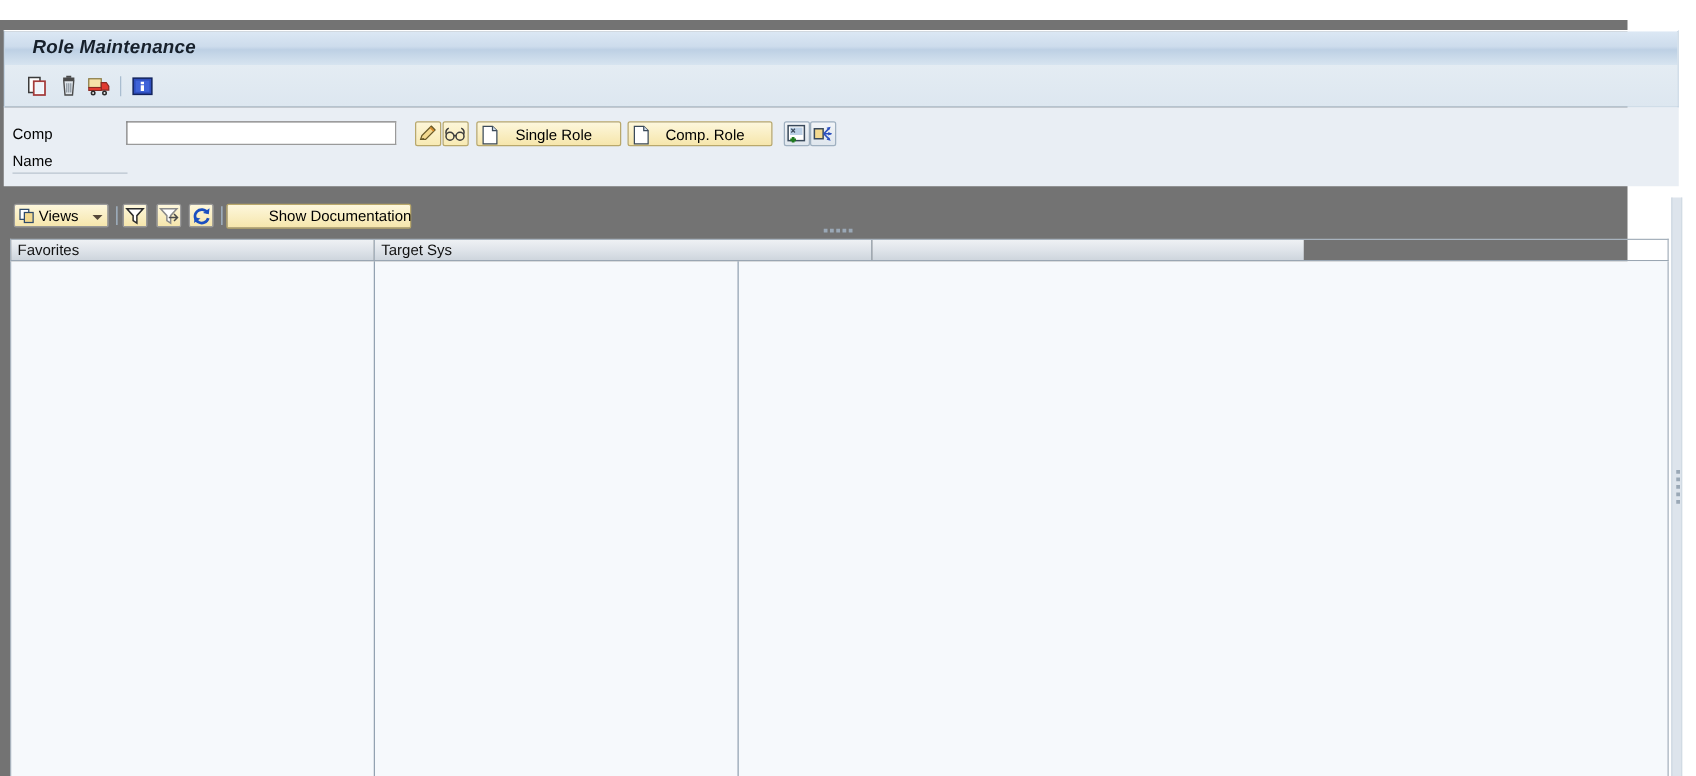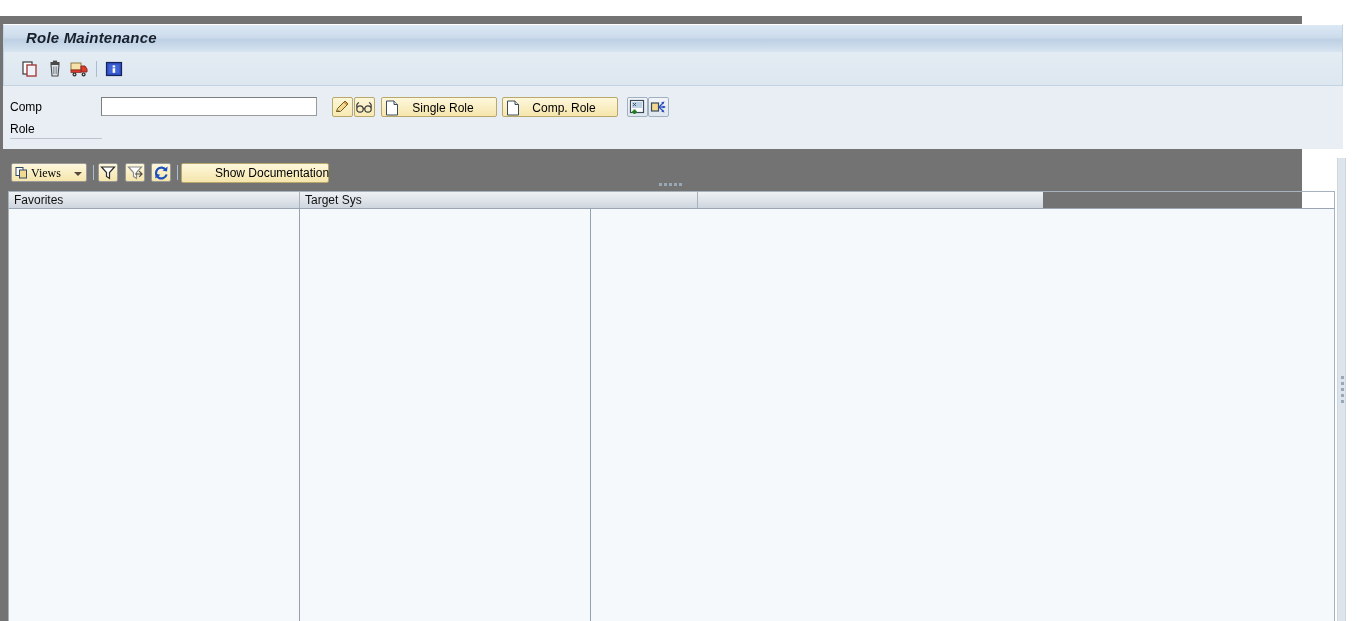--- a/index.html
+++ b/index.html
@@ -162,21 +162,21 @@
   }
   .cbtn .cbtn-label {
     display: block;
     margin-left: 8px;
   }
 
   
   .viewstoolbar {
     position: absolute;
     left: 3px; top: 140px;
-    width: 1340px; height: 32px; font-family: Liberation Serif, serif;
+    width: 1340px; height: 32px;
   }
   .views-btn {
     position: absolute;
     left: 8px; top: 7px;
     width: 76px; height: 19px;
     background: linear-gradient(to bottom, #fdf7dc 0%, #f6e6ac 100%);
     border: 1px solid #9a9a9a;
     border-radius: 2px;
     box-sizing: border-box;
     cursor: pointer;
@@ -377,21 +377,21 @@
     </div>
 
     <div class="watermark">© www.tutorialkart.com</div>
   </div>
 
   <div class="selarea"></div>
 
   <div class="lbl" id="role-label">Comp</div>
   <input class="role-input" id="role-input" type="text" value="" style="">
 
-  <div class="lbl" id="name-label">Role</div>
+  <div class="lbl" id="name-label">Name</div>
   <div class="name-underline"></div>
 
   <div class="sqbtn" style="left:332px;">
     <svg width="19" height="18" viewBox="0 0 19 18">
       <path d="M3.5 13.5 L4.5 10.5 L12 3 L15 6 L7.5 13.5 Z" fill="#f3d98f" stroke="#6a5a28" stroke-width="1"></path>
       <path d="M12 3 L15 6" stroke="#6a5a28" stroke-width="1"></path>
       <path d="M3.5 13.5 L6.2 12.8" stroke="#6a5a28" stroke-width="1"></path>
       <path d="M11.2 4 L14 6.8" stroke="#d98a2b" stroke-width="1.4"></path>
     </svg>
   </div>

